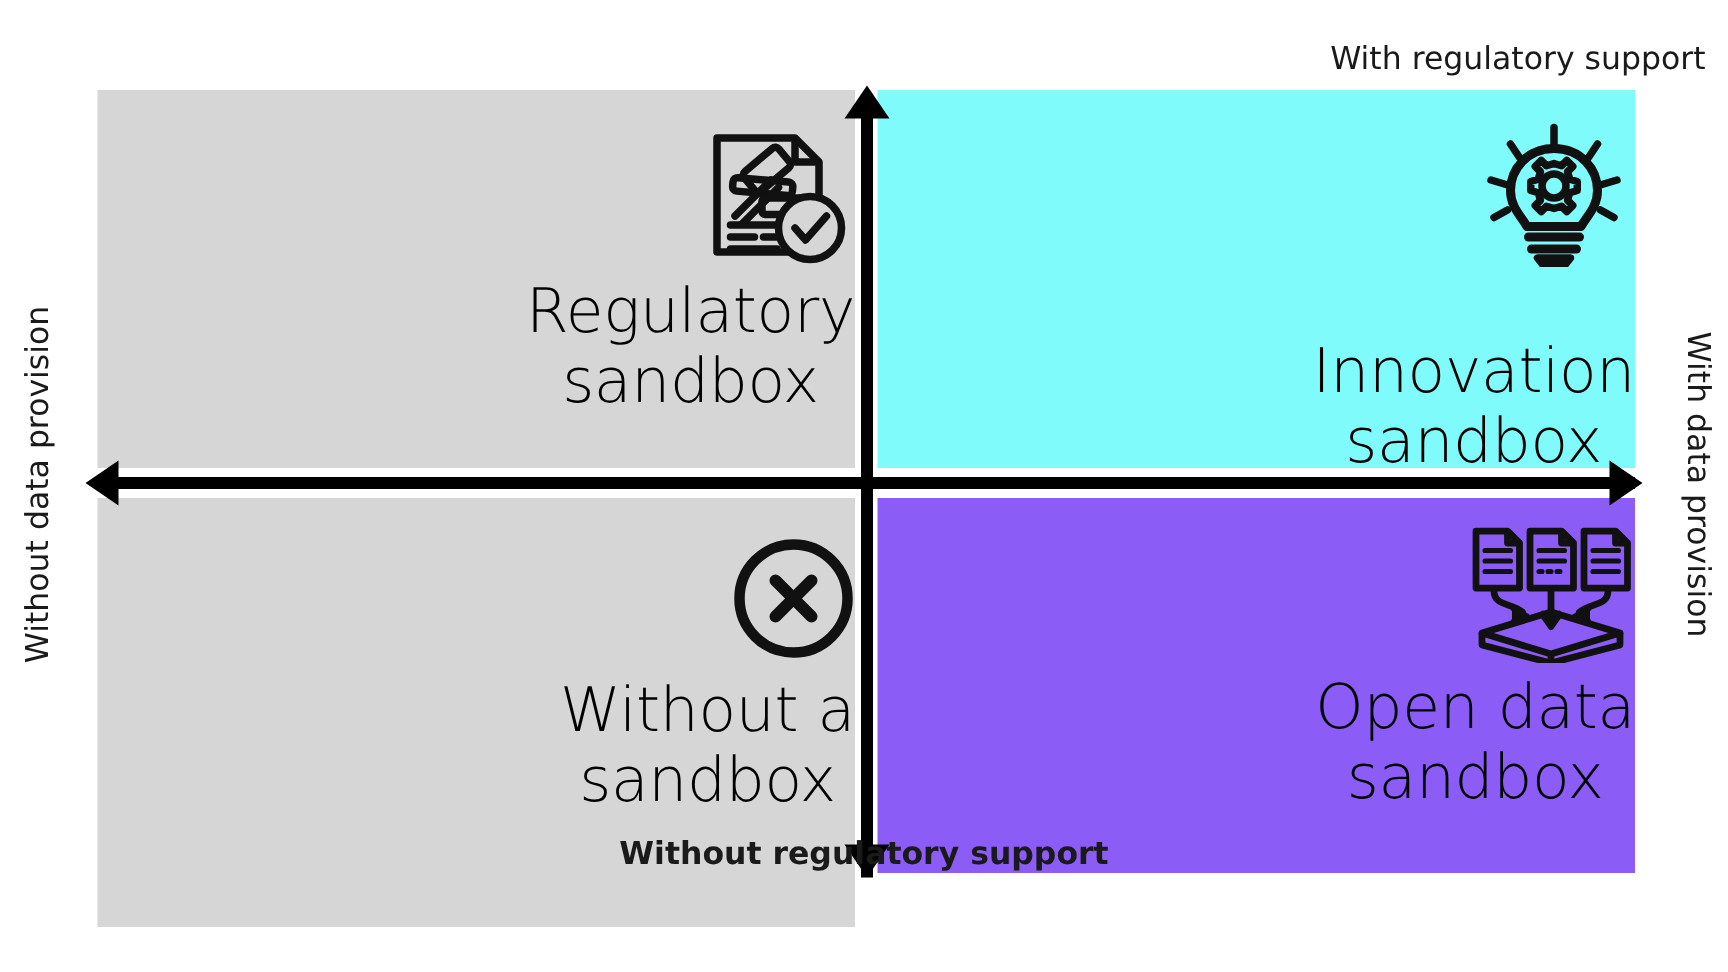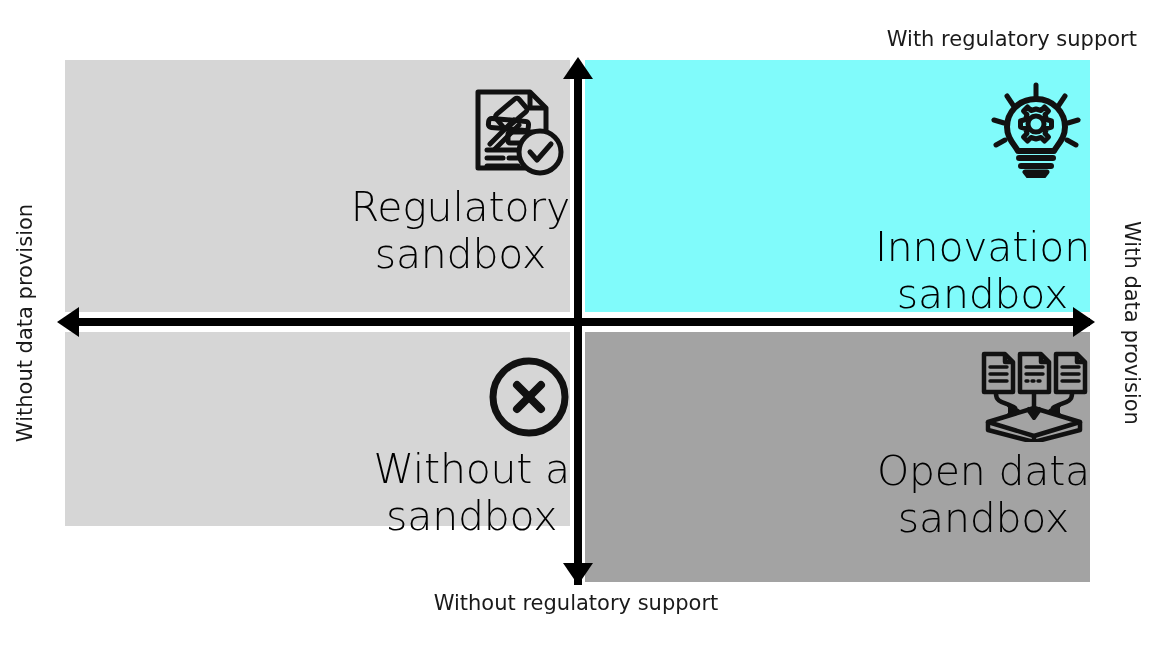--- a/index.html
+++ b/index.html
@@ -24,22 +24,22 @@
   .quad {
     position: absolute;
     box-sizing: border-box;
     display: flex;
     flex-direction: column;
     align-items: flex-end;
     justify-content: flex-start;
   }
   #quad-tl { left: 65px;  top: 60px;  width: 505px; height: 252px; background: #d6d6d6; }
   #quad-tr { left: 585px; top: 60px;  width: 505px; height: 252px; background: #80fbfb; gap: 40px; }
-  #quad-bl { left: 65px;  top: 332px; width: 505px; height: 194px; background: #d6d6d6; }
-  #quad-br { left: 585px; top: 332px; width: 505px; height: 250px; background: #a3a3a3; }
+  #quad-bl { left: 65px;  top: 332px; width: 505px; height: 286px; background: #d6d6d6; }
+  #quad-br { left: 585px; top: 332px; width: 505px; height: 250px; background: #8b5cf6; }
 
   .quad-icon {
     height: 96px;
     display: flex;
     align-items: center;
     justify-content: center;
     margin-top: 22px;
   }
   #quad-bl .quad-icon { margin-top: 24px; height: 86px; }
   #quad-br .quad-icon { margin-top: 18px; height: 92px; }
@@ -92,21 +92,21 @@
   
   .axis-caption {
     position: absolute;
     font-family: "DejaVu Sans", "Liberation Sans", sans-serif;
     font-weight: 400;
     font-size: 21px;
     color: #1a1a1a;
     white-space: nowrap;
   }
   #caption-top    { left: 0; right: 15px; top: 27px; text-align: right; }
-  #caption-bottom { left: 0; right: 0; top: 591px; text-align: center; }
+  #caption-bottom { left: 0; right: 0; top: 557px; text-align: center; font-weight: bold; }
   #caption-left {
     left: -135px; top: 311px; width: 320px; text-align: center;
     transform: rotate(-90deg);
   }
   #caption-right {
     left: 972px; top: 311px; width: 320px; text-align: center;
     transform: rotate(90deg);
   }
 </style>
 </head>

